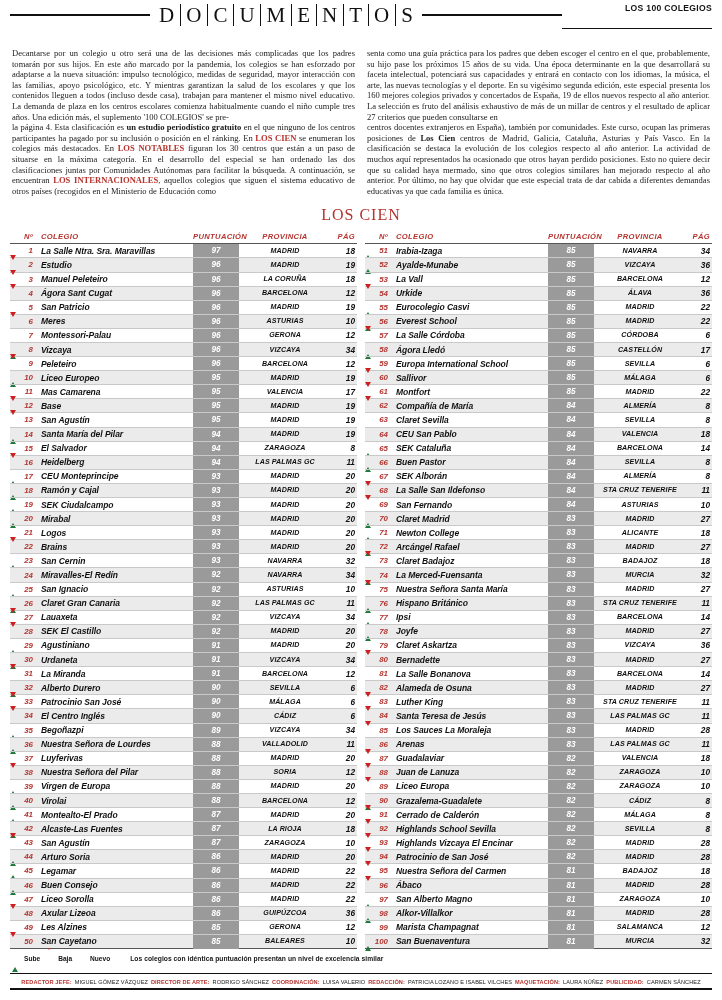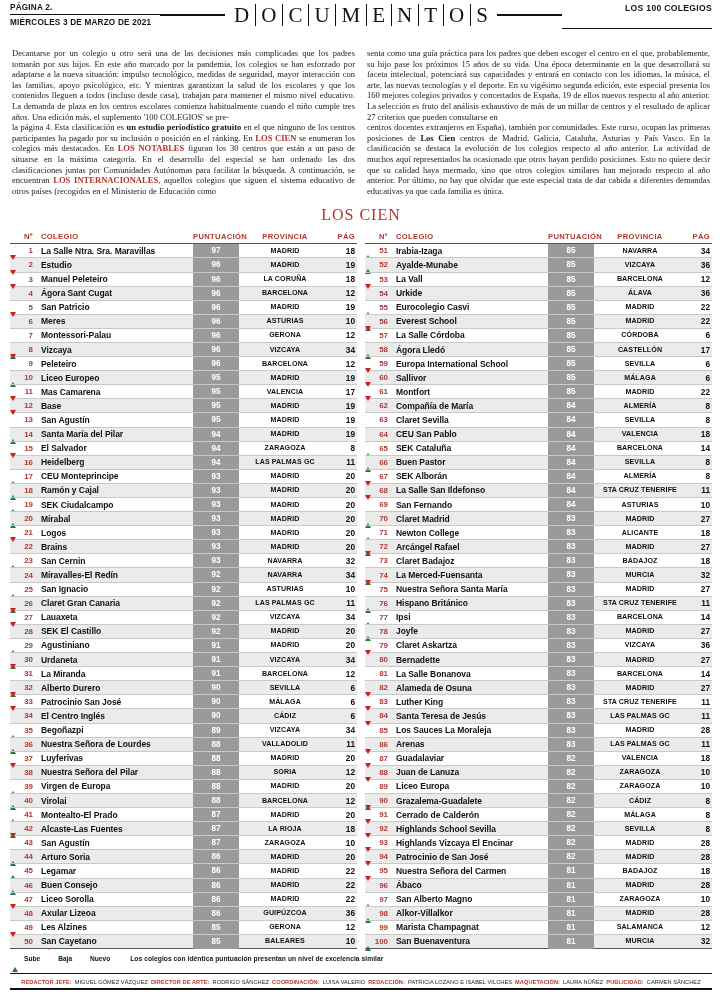--- a/index.html
+++ b/index.html
@@ -53,21 +53,21 @@
   .intro .rd { color: #b5342f; font-weight: bold; }
 
   
   .sect-title {
     text-align: center; margin-top: 10px;
     font-family: "Liberation Serif", serif;
     font-size: 16px; letter-spacing: 1px; color: #b5342f;
   }
 
   
-  .tables { display: flex; gap: 8px; margin-top: 6px; }
+  .tables { display: flex; gap: 8px; margin-top: 6px; font-style: italic; }
   .tbl { flex: 1 1 0; min-width: 0; }
 
   .thead {
     display: flex; align-items: flex-end;
     color: #b5342f; font-size: 7.6px; font-weight: bold; letter-spacing: .35px;
     padding-bottom: 2px; height: 13px;
   }
   .c-arrow { width: 9px; flex: 0 0 9px; }
   .c-num   { width: 17px; flex: 0 0 17px; text-align: right; padding-right: 3px; }
   .c-name  { flex: 1 1 auto; padding-left: 5px; min-width: 0;
@@ -130,24 +130,20 @@
   .footer b { font-weight: bold; color: #b5342f; }
   .footer .sep { display: inline-block; width: 3px; }
   .footer-rule2 { height: 1.2px; background: #111; }
 </style>
 </head>
 <body>
 
 <div class="page">
 
   <div class="masthead">
-    <div class="mh-left">
-      <span class="pg">PÁGINA 2.</span>
-      <span class="dt">MIÉRCOLES 3 DE MARZO DE 2021</span>
-    </div>
     <div class="mh-mid">
       <div class="mh-rule"></div>
       <div class="doc-title" id="doc-title">
           <span>D</span>
           <span>O</span>
           <span>C</span>
           <span>U</span>
           <span>M</span>
           <span>E</span>
           <span>N</span>

